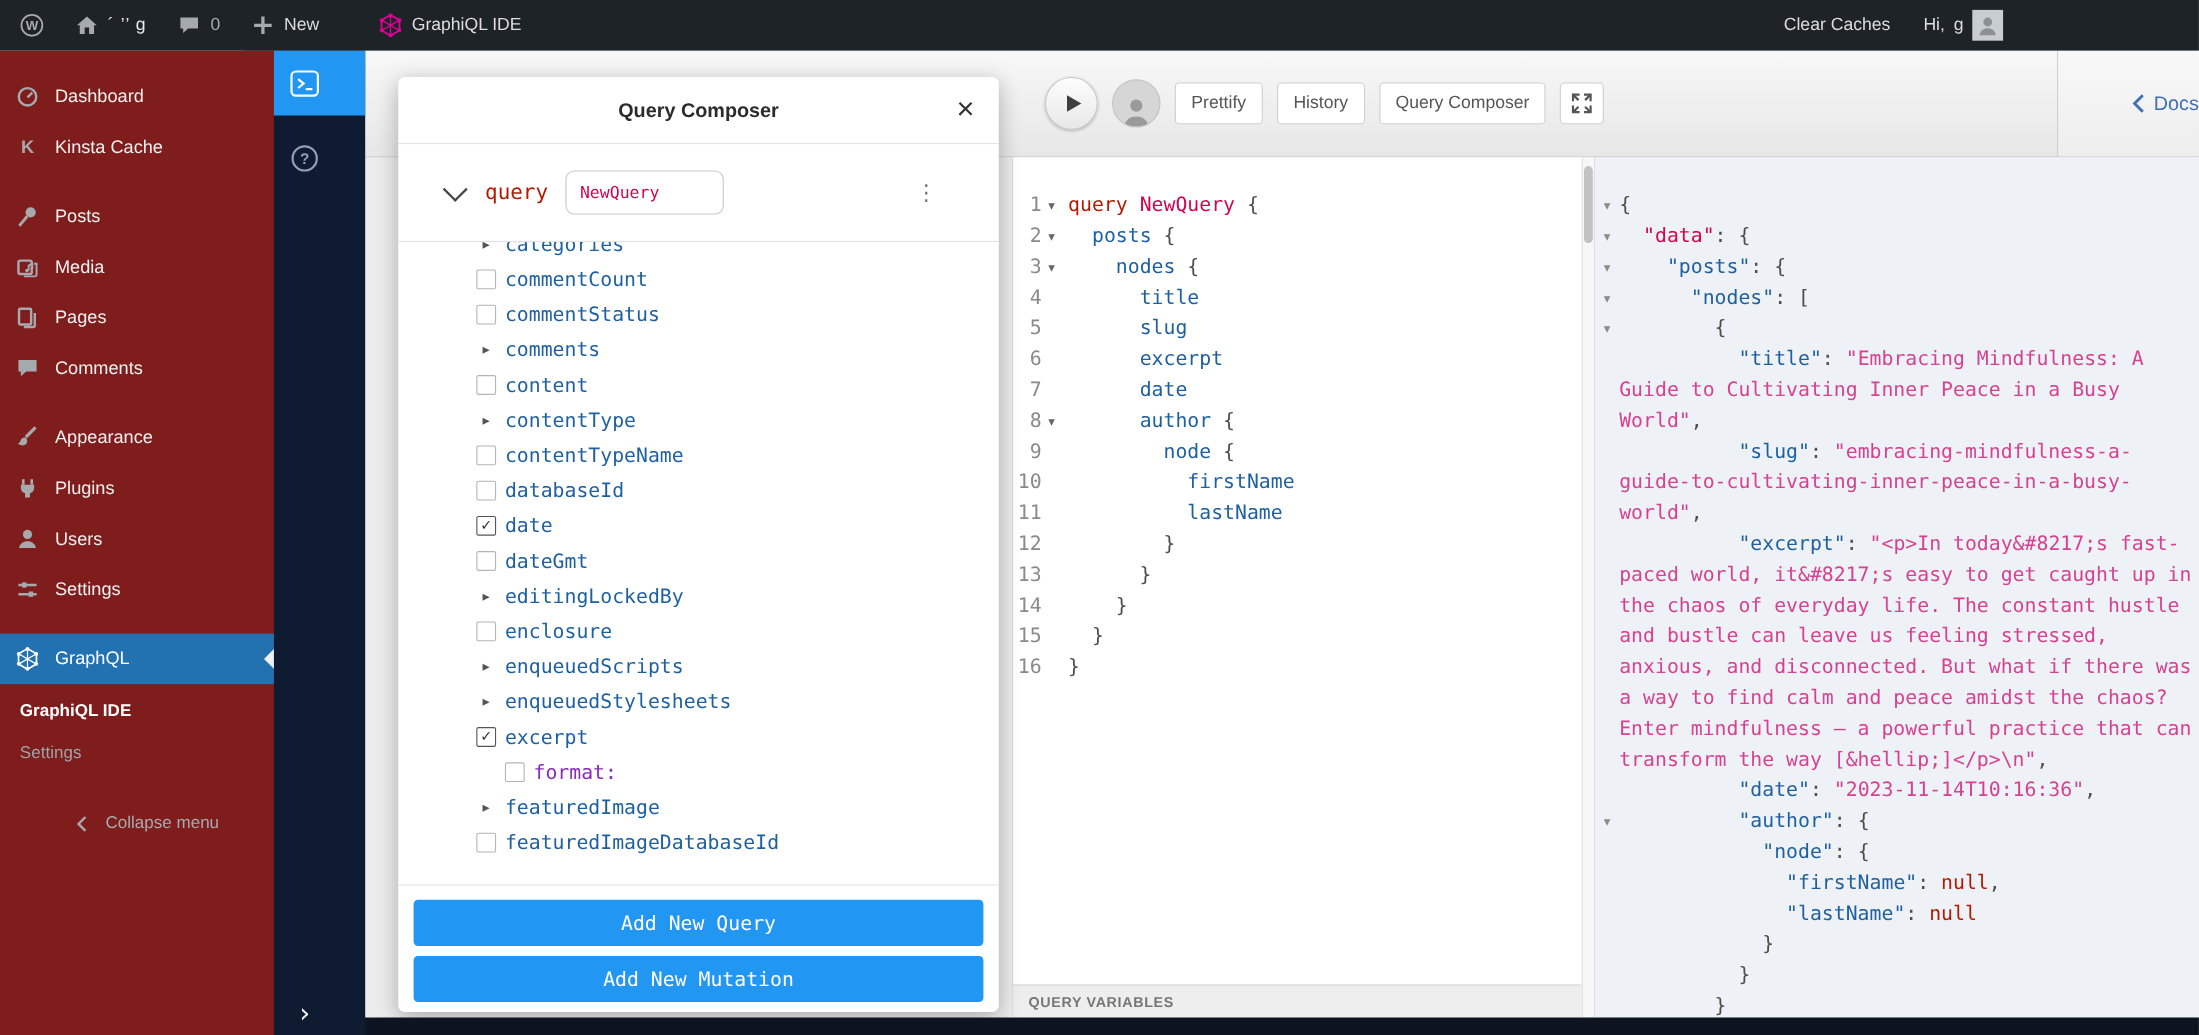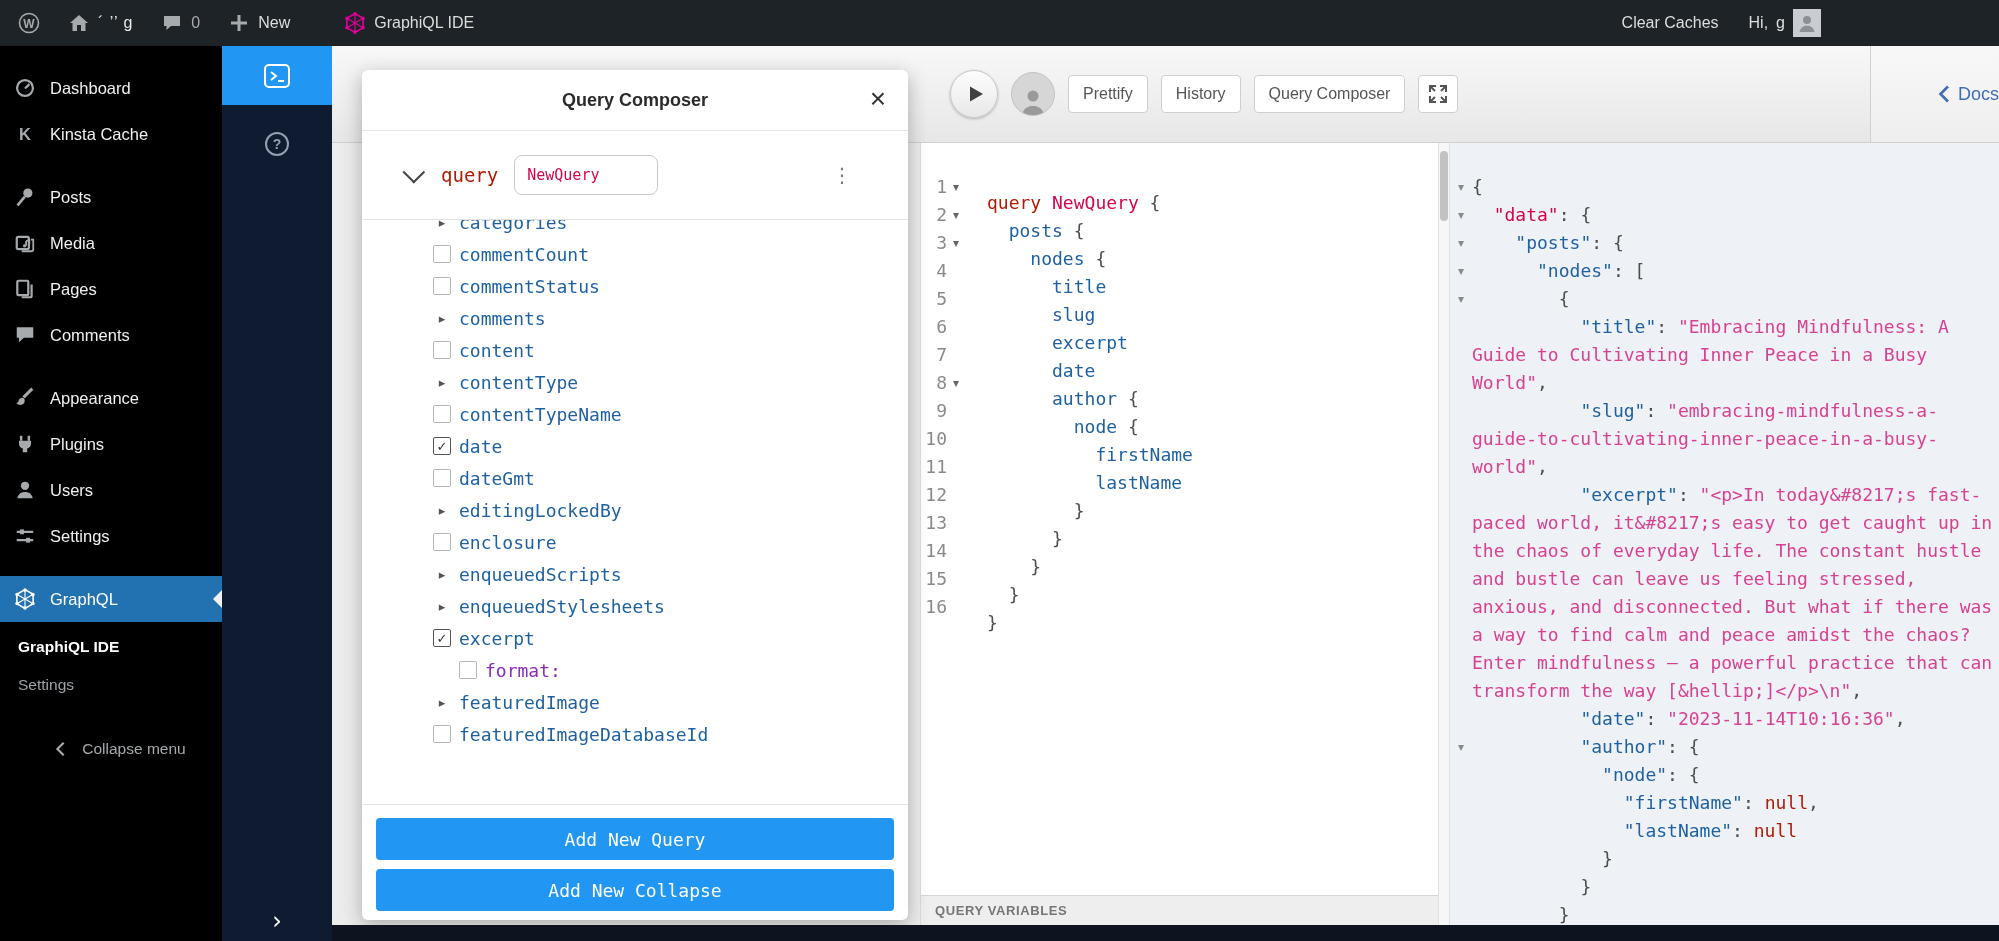--- a/index.html
+++ b/index.html
@@ -14,21 +14,21 @@
   .ab-ico{width:22px;height:22px;display:inline-block;color:#a7aaad;}
   .ab-ico svg{width:100%;height:100%;}
   .ab-count{color:#a7aaad;}
   .ab-brand{margin-left:26px;}
   .ab-right{display:flex;align-items:center;gap:30px;padding-right:178px;}
   .ab-avatar{width:28px;height:28px;background:#c9cdd1;display:flex;align-items:center;justify-content:center;}
   .ab-avatar svg{width:22px;height:22px;color:#8b9196;}
   .sitename{letter-spacing:1px;color:#e8e8e8;}
 
   
-  .wpside{position:absolute;left:0;top:46px;width:222px;bottom:0;background:#000000;z-index:30;
+  .wpside{position:absolute;left:0;top:46px;width:249px;bottom:0;background:#7f1d1d;z-index:30;
     color:#f0f0f1;padding-top:19px;box-sizing:border-box;}
   .wp-item{position:relative;height:46px;display:flex;align-items:center;gap:14px;padding-left:14px;
     font-size:16.5px;color:#f0f0f1;cursor:pointer;}
   .wp-item .wp-ico{width:22px;height:22px;color:#a7aaad;flex:0 0 22px;}
   .wp-ico svg{width:100%;height:100%;}
   .wp-gap{height:17px;}
   .wp-item.active{background:#2271b1;color:#fff;}
   .wp-item.active .wp-ico{color:#fff;}
   .wp-arrow{position:absolute;right:0;top:50%;margin-top:-9px;width:0;height:0;
     border:9px solid transparent;border-right-color:#f0f1f1;border-left-width:0;}
@@ -68,21 +68,21 @@
     display:flex;align-items:center;justify-content:flex-end;gap:8px;color:#3f6eb5;font-size:18px;cursor:pointer;
     background:linear-gradient(#f8f8f8,#eee);}
   .docs-tab svg{width:12px;height:18px;}
 
   
   .editor{position:absolute;left:588px;top:97px;width:518px;bottom:0;background:#fff;border-left:1px solid #ddd;box-sizing:border-box;}
   .codelines{padding-top:30px;}
   .cl{display:flex;height:28px;line-height:28px;font-size:18px;}
   .cl .ln{width:26px;text-align:right;color:#8a8a8a;flex:0 0 26px;font-family:"DejaVu Sans Mono",monospace;}
   .cl .fold{width:18px;text-align:center;color:#666;font-size:12px;flex:0 0 18px;}
-  .cl pre{margin:16px;font-family:"DejaVu Sans Mono",monospace;font-size:18px;line-height:28px;padding-left:6px;}
+  .cl pre{margin:0;font-family:"DejaVu Sans Mono",monospace;font-size:18px;line-height:28px;padding-left:6px;}
   .varbar{position:absolute;left:0;right:0;bottom:0;height:30px;background:#eee;border-top:1px solid #d6d6d6;
     display:flex;align-items:center;padding-left:14px;box-sizing:border-box;
     font-size:13px;font-weight:bold;letter-spacing:.6px;color:#767676;cursor:pointer;}
 
   
   .vscroll{position:absolute;left:1106px;top:97px;width:12px;bottom:0;background:#f7f7f7;
     border-left:1px solid #e0e0e0;border-right:1px solid #e0e0e0;box-sizing:border-box;}
   .vthumb{position:absolute;left:1px;top:8px;width:8px;height:70px;background:#c2c2c2;border-radius:4px;}
 
   
@@ -567,20 +567,26 @@
           <span class="t-name">contentType</span>
         </div>
         <div class="tree-row">
           <span class="t-ctl">
             <span class="t-box"></span>
           </span>
           <span class="t-name">contentTypeName</span>
         </div>
         <div class="tree-row">
           <span class="t-ctl">
+            <span class="t-box"></span>
+          </span>
+          <span class="t-name">databaseId</span>
+        </div>
+        <div class="tree-row">
+          <span class="t-ctl">
             <span class="t-box checked">✓</span>
           </span>
           <span class="t-name">date</span>
         </div>
         <div class="tree-row">
           <span class="t-ctl">
             <span class="t-box"></span>
           </span>
           <span class="t-name">dateGmt</span>
         </div>
@@ -628,18 +634,18 @@
         </div>
         <div class="tree-row">
           <span class="t-ctl">
             <span class="t-box"></span>
           </span>
           <span class="t-name">featuredImageDatabaseId</span>
         </div>
       </div>
     <div class="cmp-btns">
       <button class="blue-btn">Add New Query</button>
-      <button class="blue-btn">Add New Collapse</button>
+      <button class="blue-btn">Add New Mutation</button>
     </div>
   </div>
 
   <div class="bottom-band"></div>
 </div>
 
 </body></html>

